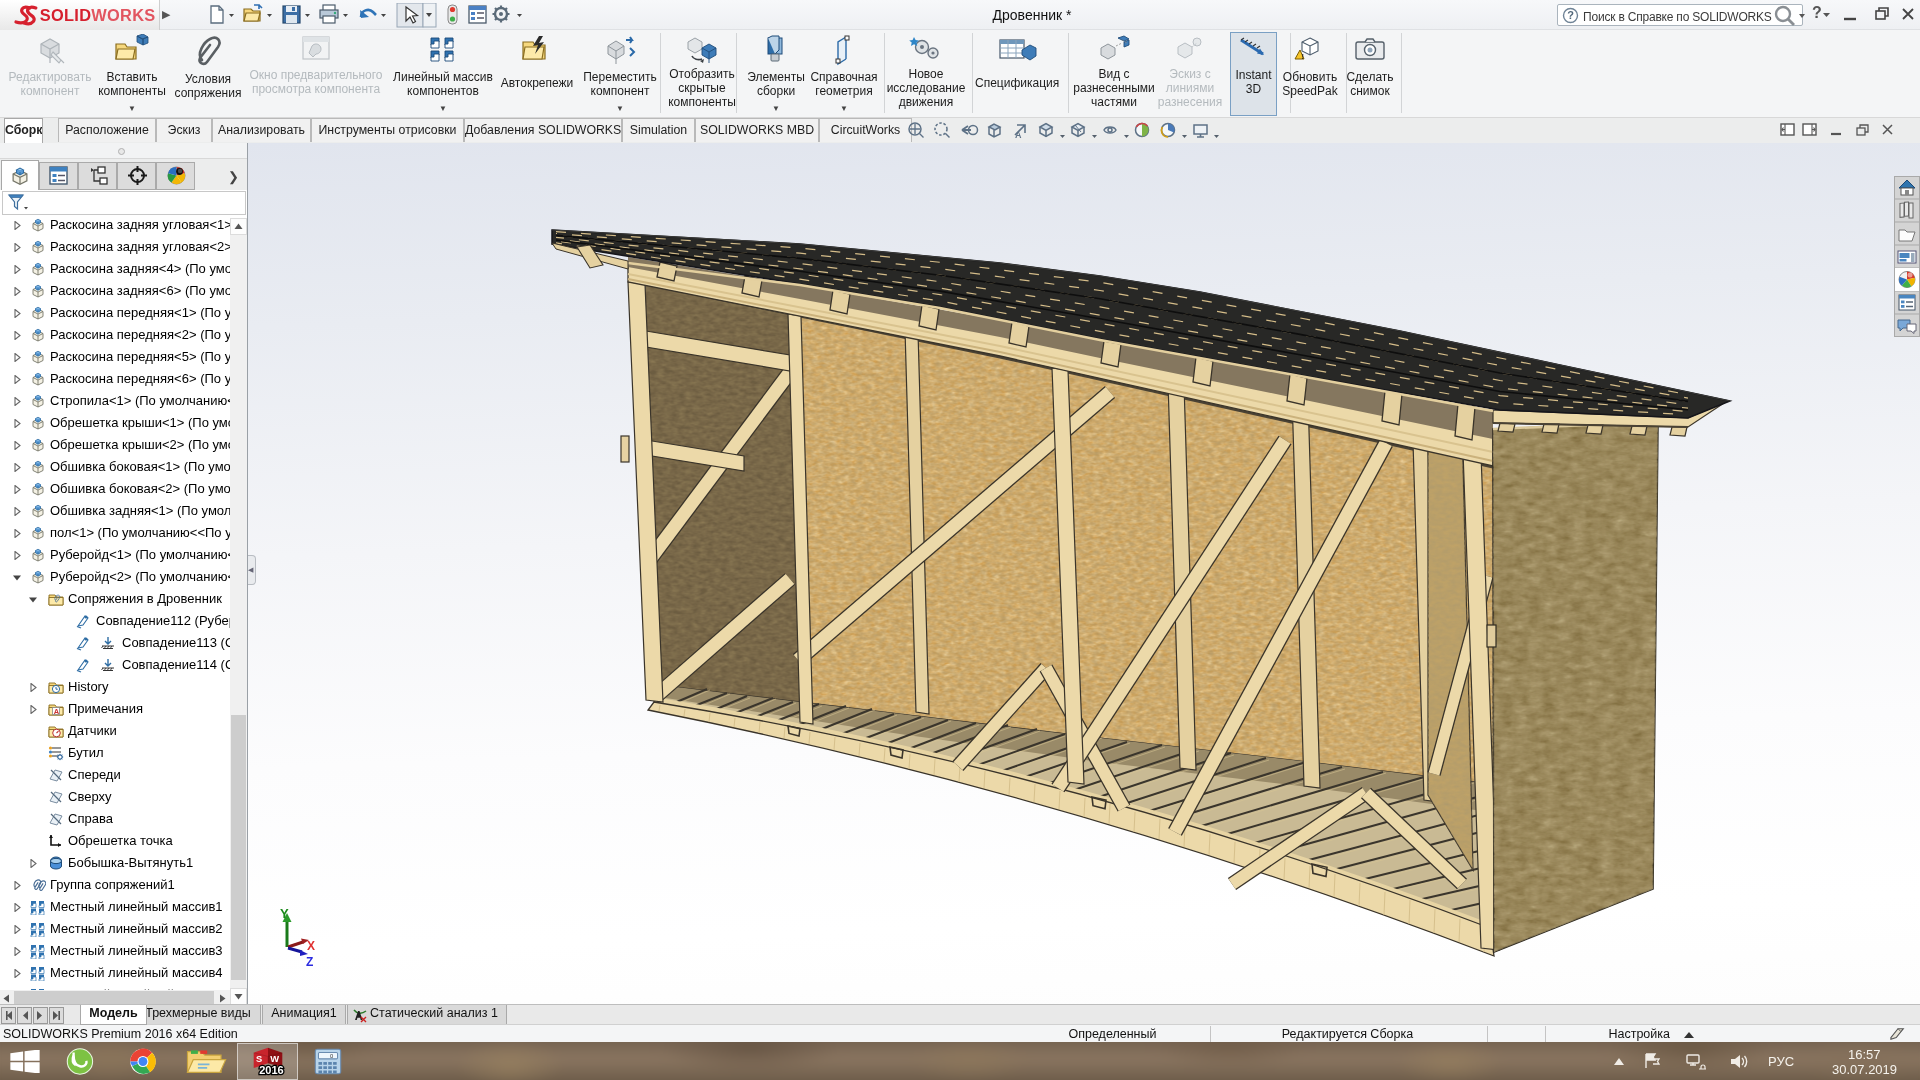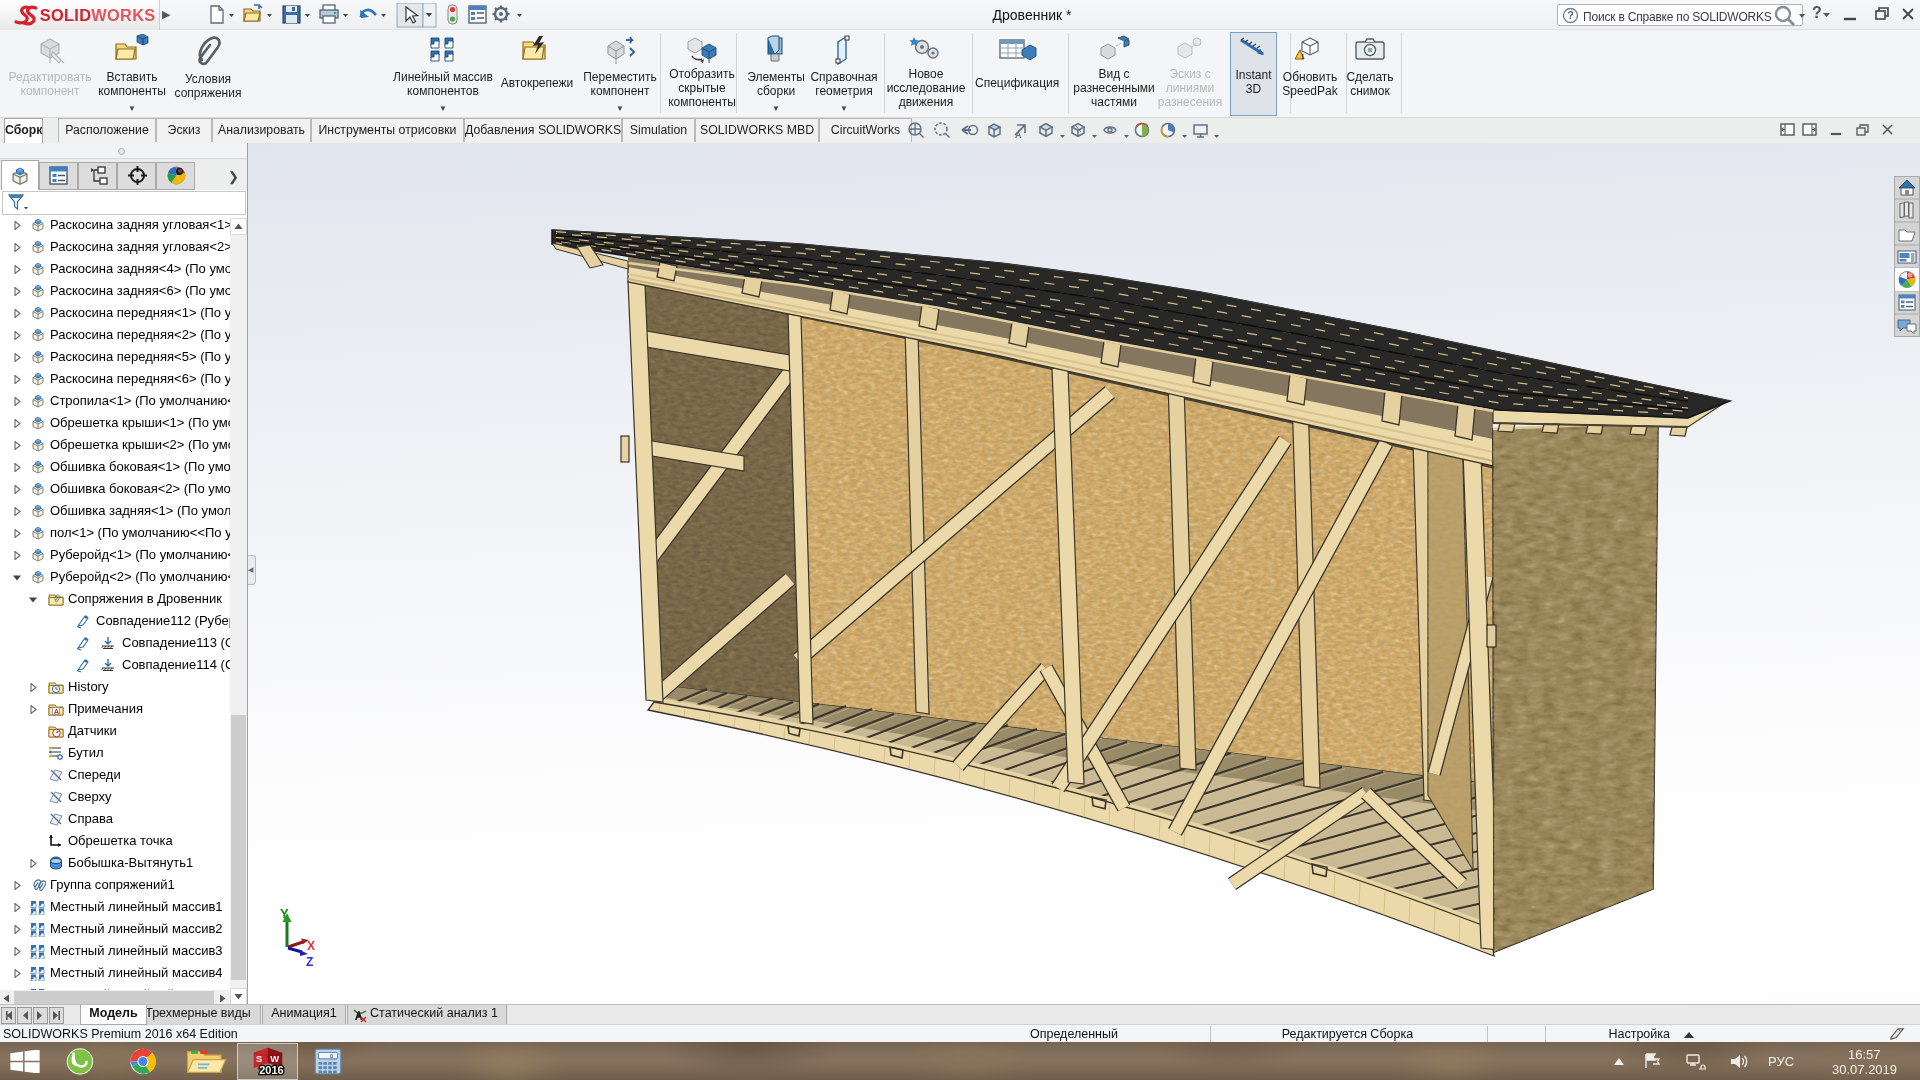--- a/index.html
+++ b/index.html
@@ -151,20 +151,28 @@
         <path d="M6,15 l17,0 -2,10 -17,0 z" fill="#fdeaa9" stroke="#8a6d1f" stroke-width="1.2"></path>
       </svg>
   <div>Вставить<br>компоненты</div>
   <div style="margin-top:3px;font-size:8px;color:#444">▼</div>
  </div>
  <div class="ritem" style="left:168px;width:80px">
   <svg width="36" height="34" viewBox="0 0 36 34">
         <path d="M12,26 C6,20 14,8 20,5 C27,1 32,7 28,13 L17,28 C14,32 8,29 10,24 L20,11" fill="none" stroke="#5a5f63" stroke-width="2.6" stroke-linecap="round"></path>
       </svg>
   <div>Условия<br>сопряжения</div>
+ </div>
+ <div class="ritem off" style="left:240px;width:152px">
+  <svg width="36" height="30" viewBox="0 0 36 30">
+        <rect x="5" y="3" width="26" height="22" fill="#f2f3f4" stroke="#c0c5c9" stroke-width="1.2"></rect>
+        <rect x="5" y="3" width="26" height="5" fill="#dfe3e6"></rect>
+        <path d="M14,12 a5,5 0 1 1 4,8 l-3,3 -4,-4 z" fill="#d9dde0" stroke="#b6bcc1" stroke-width="1"></path>
+      </svg>
+  <div>Окно предварительного<br>просмотра компонента</div>
  </div>
  <div class="ritem" style="left:388px;width:110px">
   <svg width="40" height="32" viewBox="0 0 40 32">
         <g fill="#2f72b0" stroke="#1c4a78" stroke-width="0.9">
           <path d="M8,4 h8 v4 h-3 v3 h-5 z"></path>
           <path d="M22,4 h8 v4 h-3 v3 h-5 z"></path>
           <path d="M8,17 h8 v4 h-3 v3 h-5 z"></path>
           <path d="M22,17 h8 v4 h-3 v3 h-5 z"></path>
         </g>
         <g fill="#fff" stroke="#1c4a78" stroke-width="0.9">
@@ -1179,21 +1187,21 @@
  <div class="dtab" style="left:262px;width:84px">Анимация1</div>
  <div class="dtab" style="left:347px;width:160px"><svg class="abs" style="left:4px;top:3px" width="16" height="15" viewBox="0 0 16 15">
         <path d="M2,2 c3,4 8,4 12,1" fill="none" stroke="#2a7a2a" stroke-width="1.5"></path>
         <path d="M3,12 l3,-9 1.5,0 3,9 -1.8,0 -0.6,-2.2 -2.7,0 -0.6,2.2 z" fill="#222"></path>
         <path d="M9,9 l5,5 m0,-5 l-5,5" stroke="#c22" stroke-width="1.4"></path>
       </svg><span style="margin-left:14px">Статический анализ 1</span></div>
 </div>
 
 <div id="statusbar">
  <div class="abs" style="left:3px;top:2px;font-size:12.5px">SOLIDWORKS Premium 2016 x64 Edition</div>
- <div class="abs" style="left:1030px;top:2px;width:165px;text-align:left">Определенный</div>
+ <div class="abs" style="left:1030px;top:2px;width:165px;text-align:center">Определенный</div>
  <div class="abs" style="left:1210px;top:1px;width:1px;height:16px;background:#c4c4c4"></div>
  <div class="abs" style="left:1215px;top:2px;width:265px;text-align:center">Редактируется Сборка</div>
  <div class="abs" style="left:1487px;top:1px;width:1px;height:16px;background:#c4c4c4"></div>
  <div class="abs" style="left:1545px;top:1px;width:1px;height:16px;background:#c4c4c4"></div>
  <div class="abs" style="left:1560px;top:2px;width:110px;text-align:right">Настройка</div>
  <svg class="abs" style="left:1683px;top:6px" width="12" height="8" viewBox="0 0 12 8">
       <path d="M6,1 L11,7 L1,7 z" fill="#333"></path>
     </svg>
  <svg class="abs" style="left:1888px;top:1px" width="20" height="16" viewBox="0 0 20 18">
       <path d="M2,13 L10,3 l6,0 -8,10 -6,2 z" fill="#e8e4d8" stroke="#555" stroke-width="1.2"></path>

